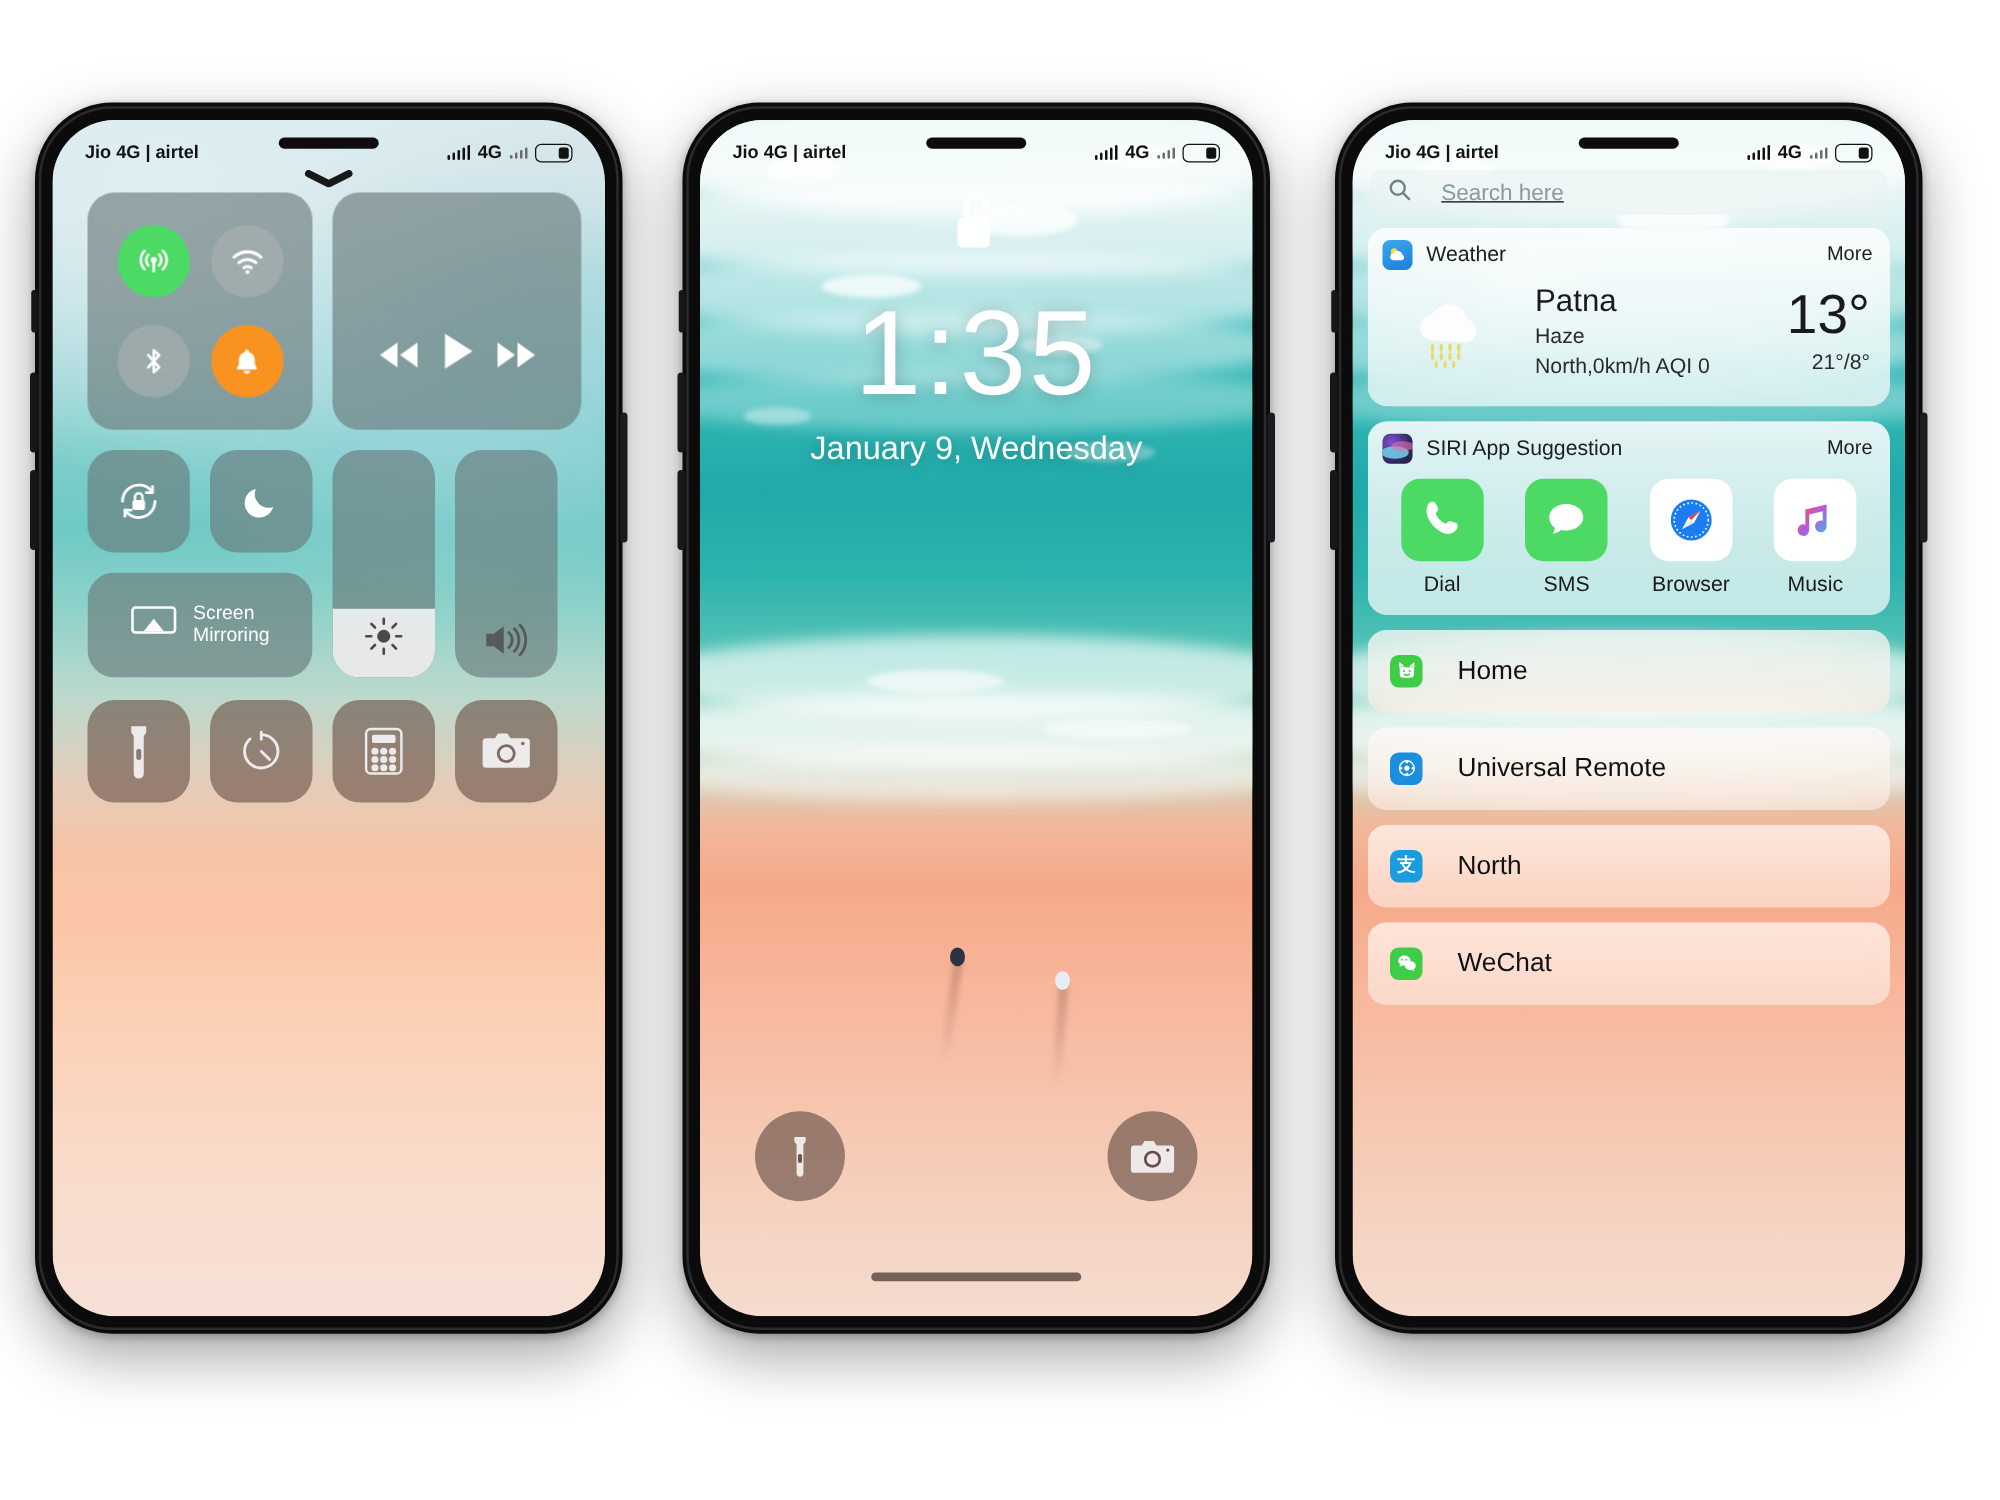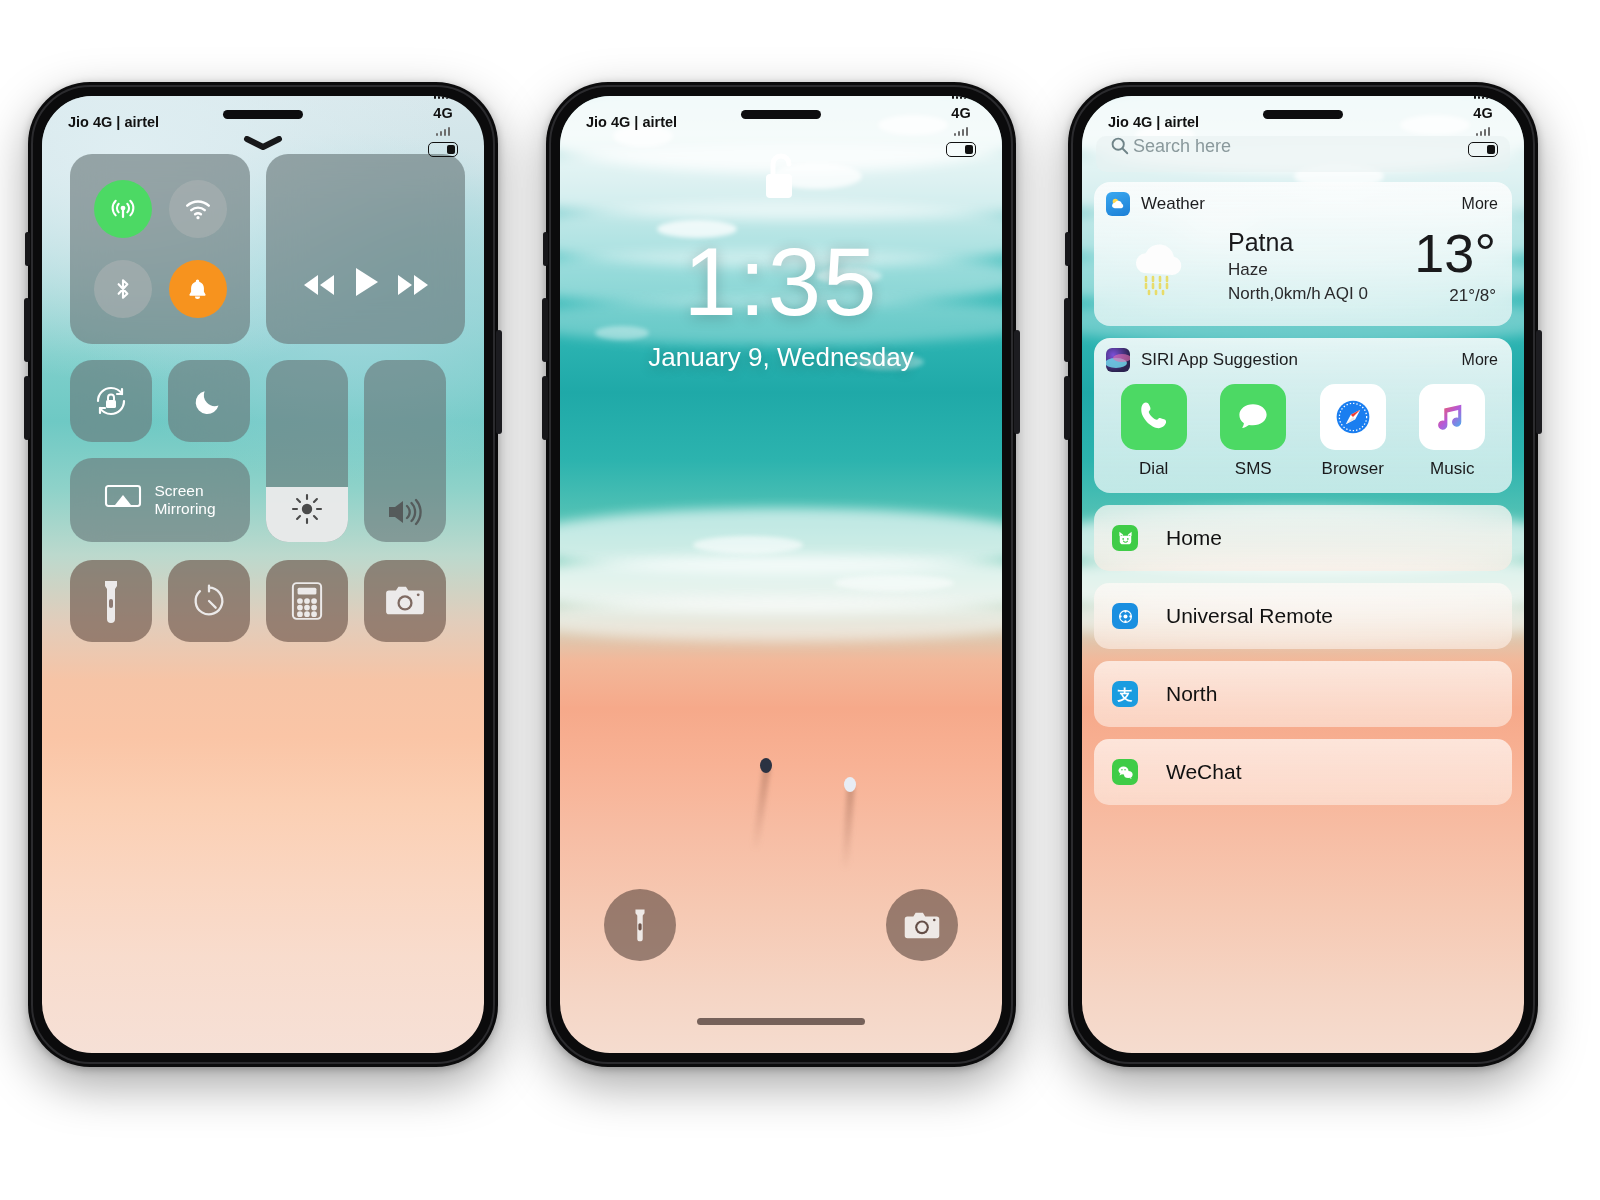--- a/index.html
+++ b/index.html
@@ -115,21 +115,21 @@
   }
 
   
   .statusbar {
     position:absolute; top:0; left:0; right:0; height:42px;
     display:flex; align-items:center; justify-content:space-between;
     padding:10px 26px 0 26px;
     font-size:14.5px; font-weight:bold; color:#111;
     z-index:40;
   }
-  .sb-right { display:flex; align-items:center; gap:6px;flex-direction:column; }
+  .sb-right { display:flex; align-items:center; gap:6px; }
   .bars { display:flex; align-items:flex-end; gap:1.5px; height:12px; }
   .bars i { width:2.5px; background:#111; border-radius:1px; display:block; }
   .bars i:nth-child(1){height:4px;} .bars i:nth-child(2){height:6px;}
   .bars i:nth-child(3){height:8px;} .bars i:nth-child(4){height:10px;}
   .bars i:nth-child(5){height:12px;}
   .bars.faded i { background:#6c6c6c; }
   .bars.tiny { height:9px; }
   .bars.tiny i:nth-child(1){height:3px;} .bars.tiny i:nth-child(2){height:5px;}
   .bars.tiny i:nth-child(3){height:7px;} .bars.tiny i:nth-child(4){height:9px;}
   .battery {
@@ -217,21 +217,21 @@
   .home-indicator {
     position:absolute; bottom:28px; left:50%; transform:translateX(-50%);
     width:168px; height:7px; border-radius:4px; background:rgba(75,58,52,.75);
   }
 
   
   .wsheet { position:absolute; inset:0; z-index:30; padding:40px 12px 0 12px; }
   .searchbar {
     height:36px; border-radius:10px; margin:0 2px 10px 2px;
     background:rgba(232,240,240,.55);
-    display:flex; gap:4px; padding:0 14px;
+    display:flex; align-items:center; gap:24px; padding:0 14px;text-decoration:underline;
   }
   .search-ph { font-size:18px; color:rgba(120,136,140,.85); }
 
   .card {
     border-radius:16px; margin-bottom:12px;
     background:linear-gradient(180deg, rgba(252,253,253,.88) 0%, rgba(244,250,250,.72) 100%);
     backdrop-filter:blur(14px);
     overflow:hidden;
   }
   .card-head {
@@ -245,21 +245,21 @@
 
   .weather-body {
     display:flex; align-items:center; padding:4px 16px 20px 28px; gap:10px;
   }
   .weather-icon { width:90px; height:70px; flex:none; position:relative; }
   .weather-mid { flex:1; padding-left:6px; }
   .w-city { font-size:25px; color:#1a1a1c; line-height:1.25; }
   .w-cond { font-size:17px; color:#2a2a2c; line-height:1.4; }
   .w-wind { font-size:17px; color:#2a2a2c; line-height:1.4; }
   .weather-right { text-align:right; }
-  .w-temp { font-size:54px; font-weight:300; color:#1a1a1c; line-height:1; }
+  .w-temp { font-size:44px; font-weight:300; color:#1a1a1c; line-height:1; }
   .w-hilo { font-size:17px; color:#2a2a2c; margin-top:6px; }
 
   .siri-apps { display:flex; justify-content:space-around; padding:6px 10px 14px; }
   .siri-app { width:84px; text-align:center; }
   .siri-app .ic { width:66px; height:66px; border-radius:15px; margin:0 auto;
     display:flex; align-items:center; justify-content:center; }
   .siri-app .lbl { font-size:17px; color:#1a1a1c; margin-top:9px; }
 
   .listrow {
     height:66px; border-radius:15px; margin-bottom:12px;

